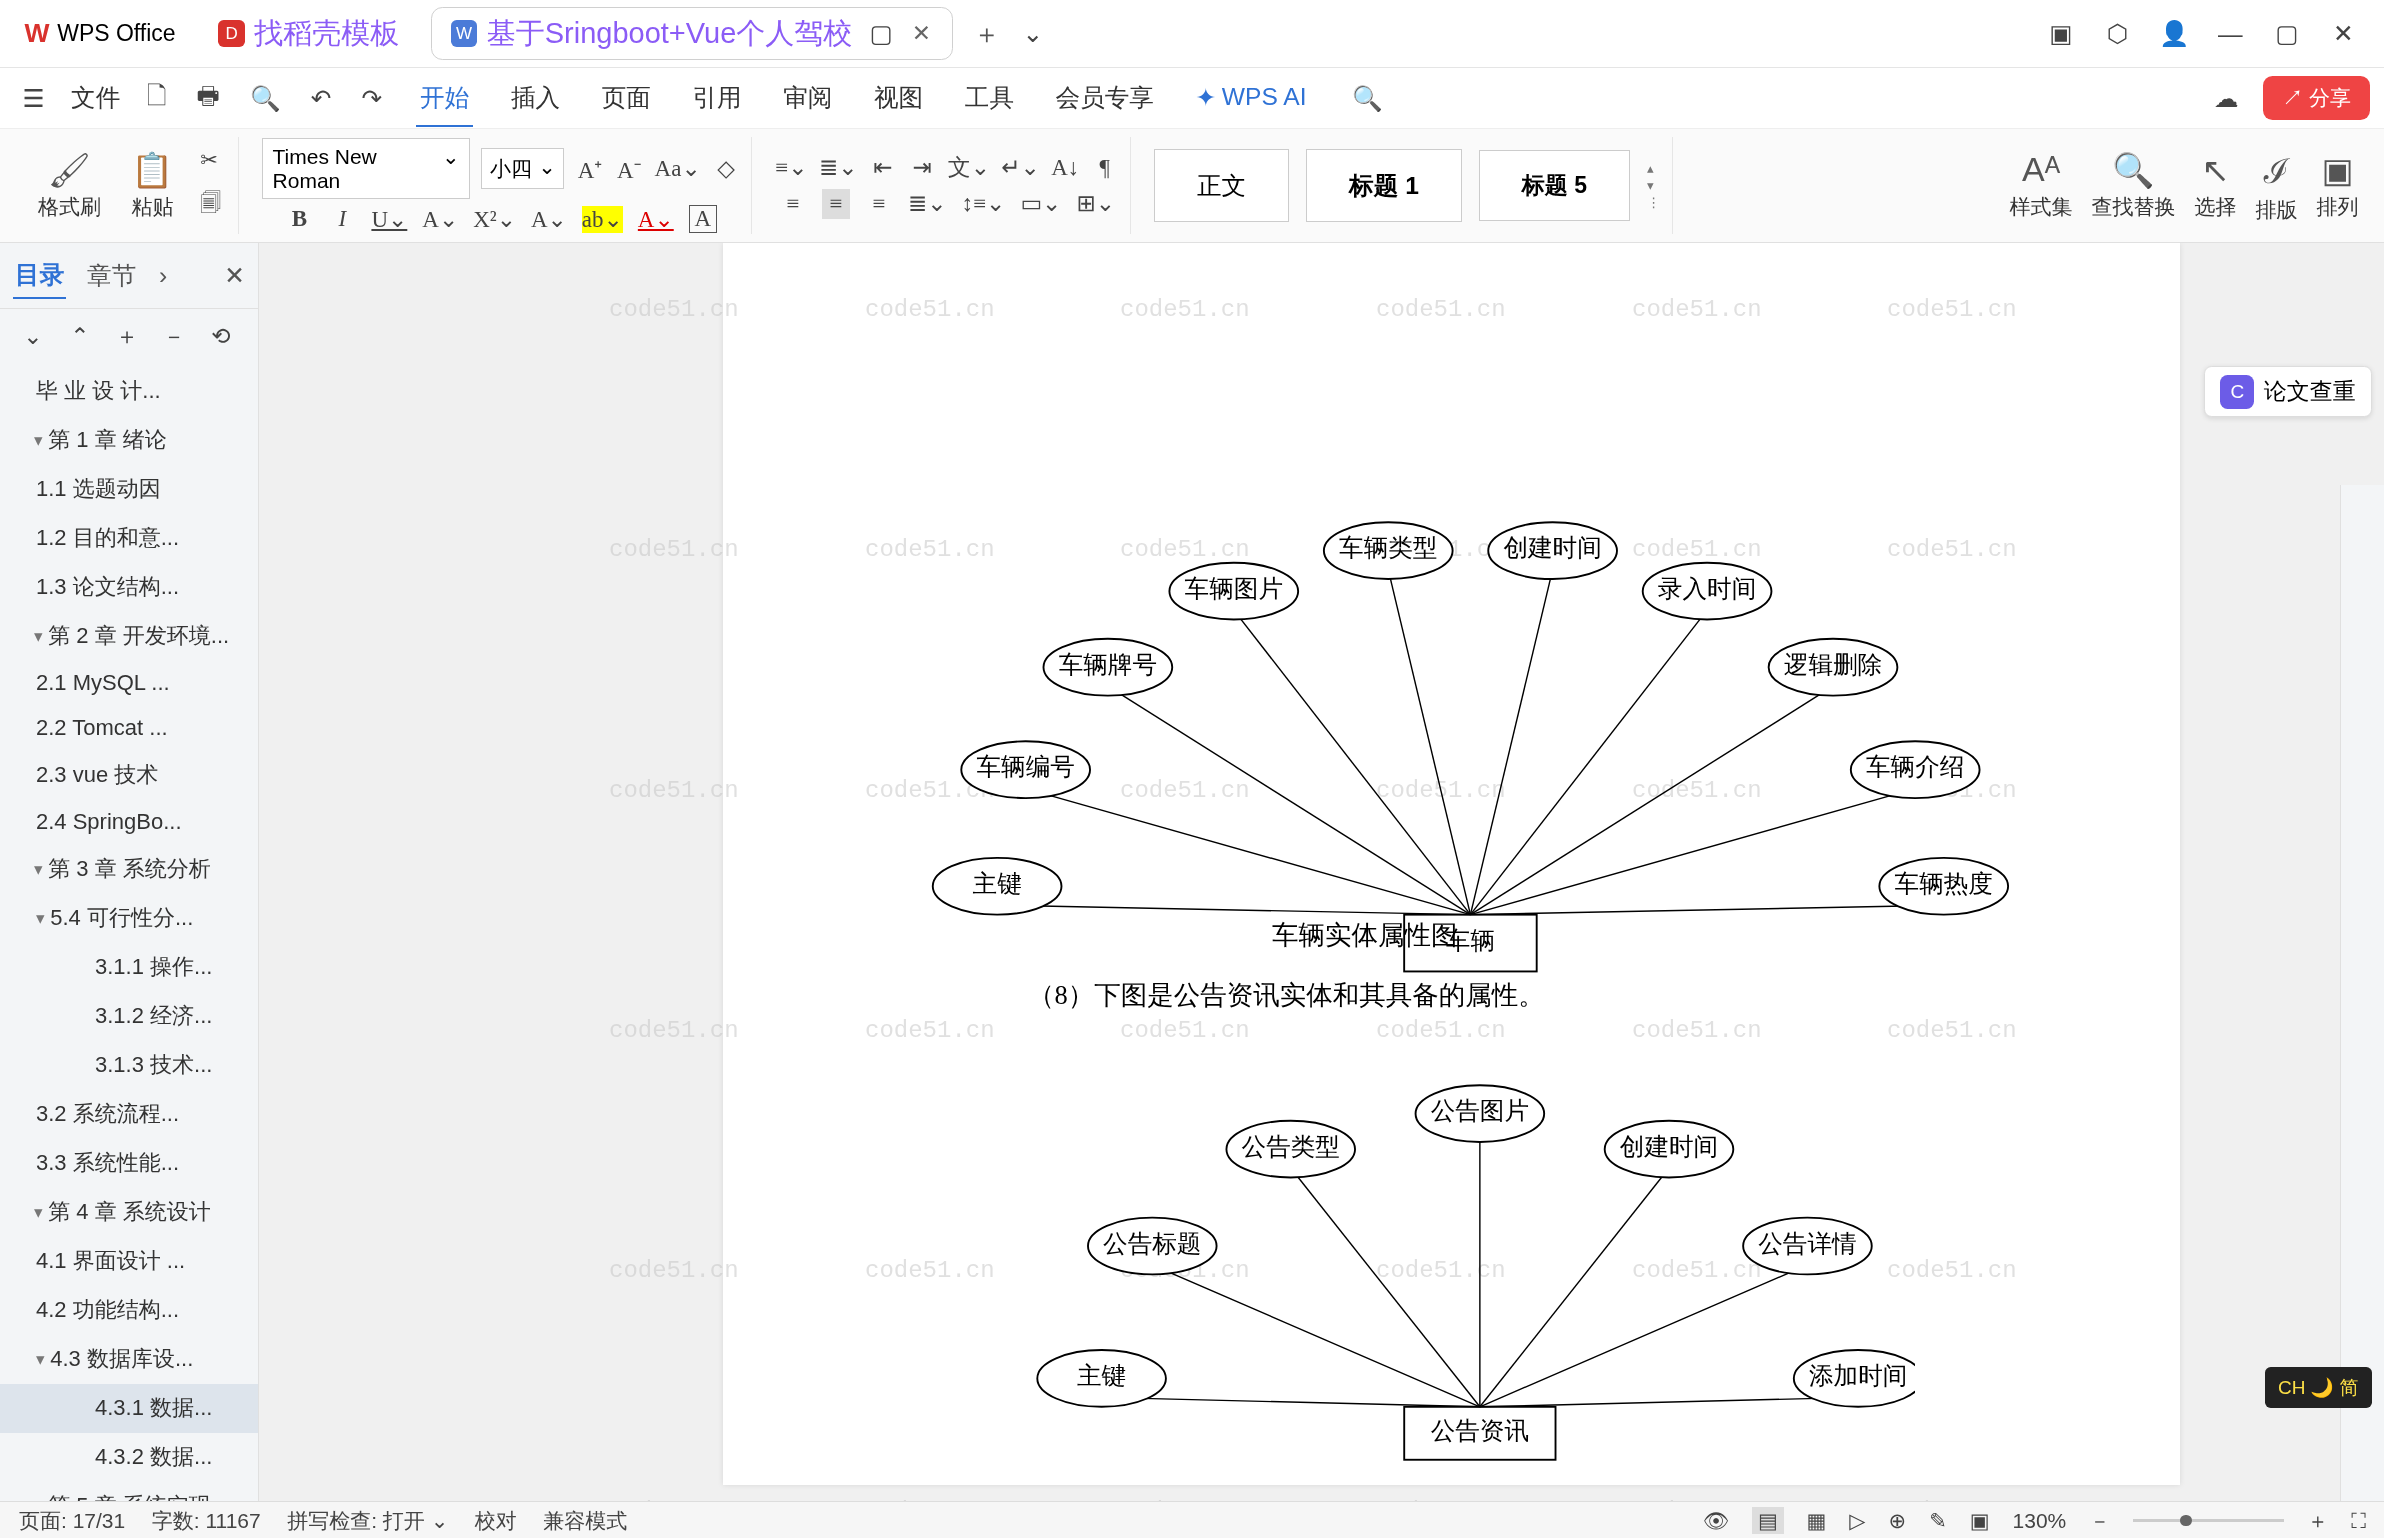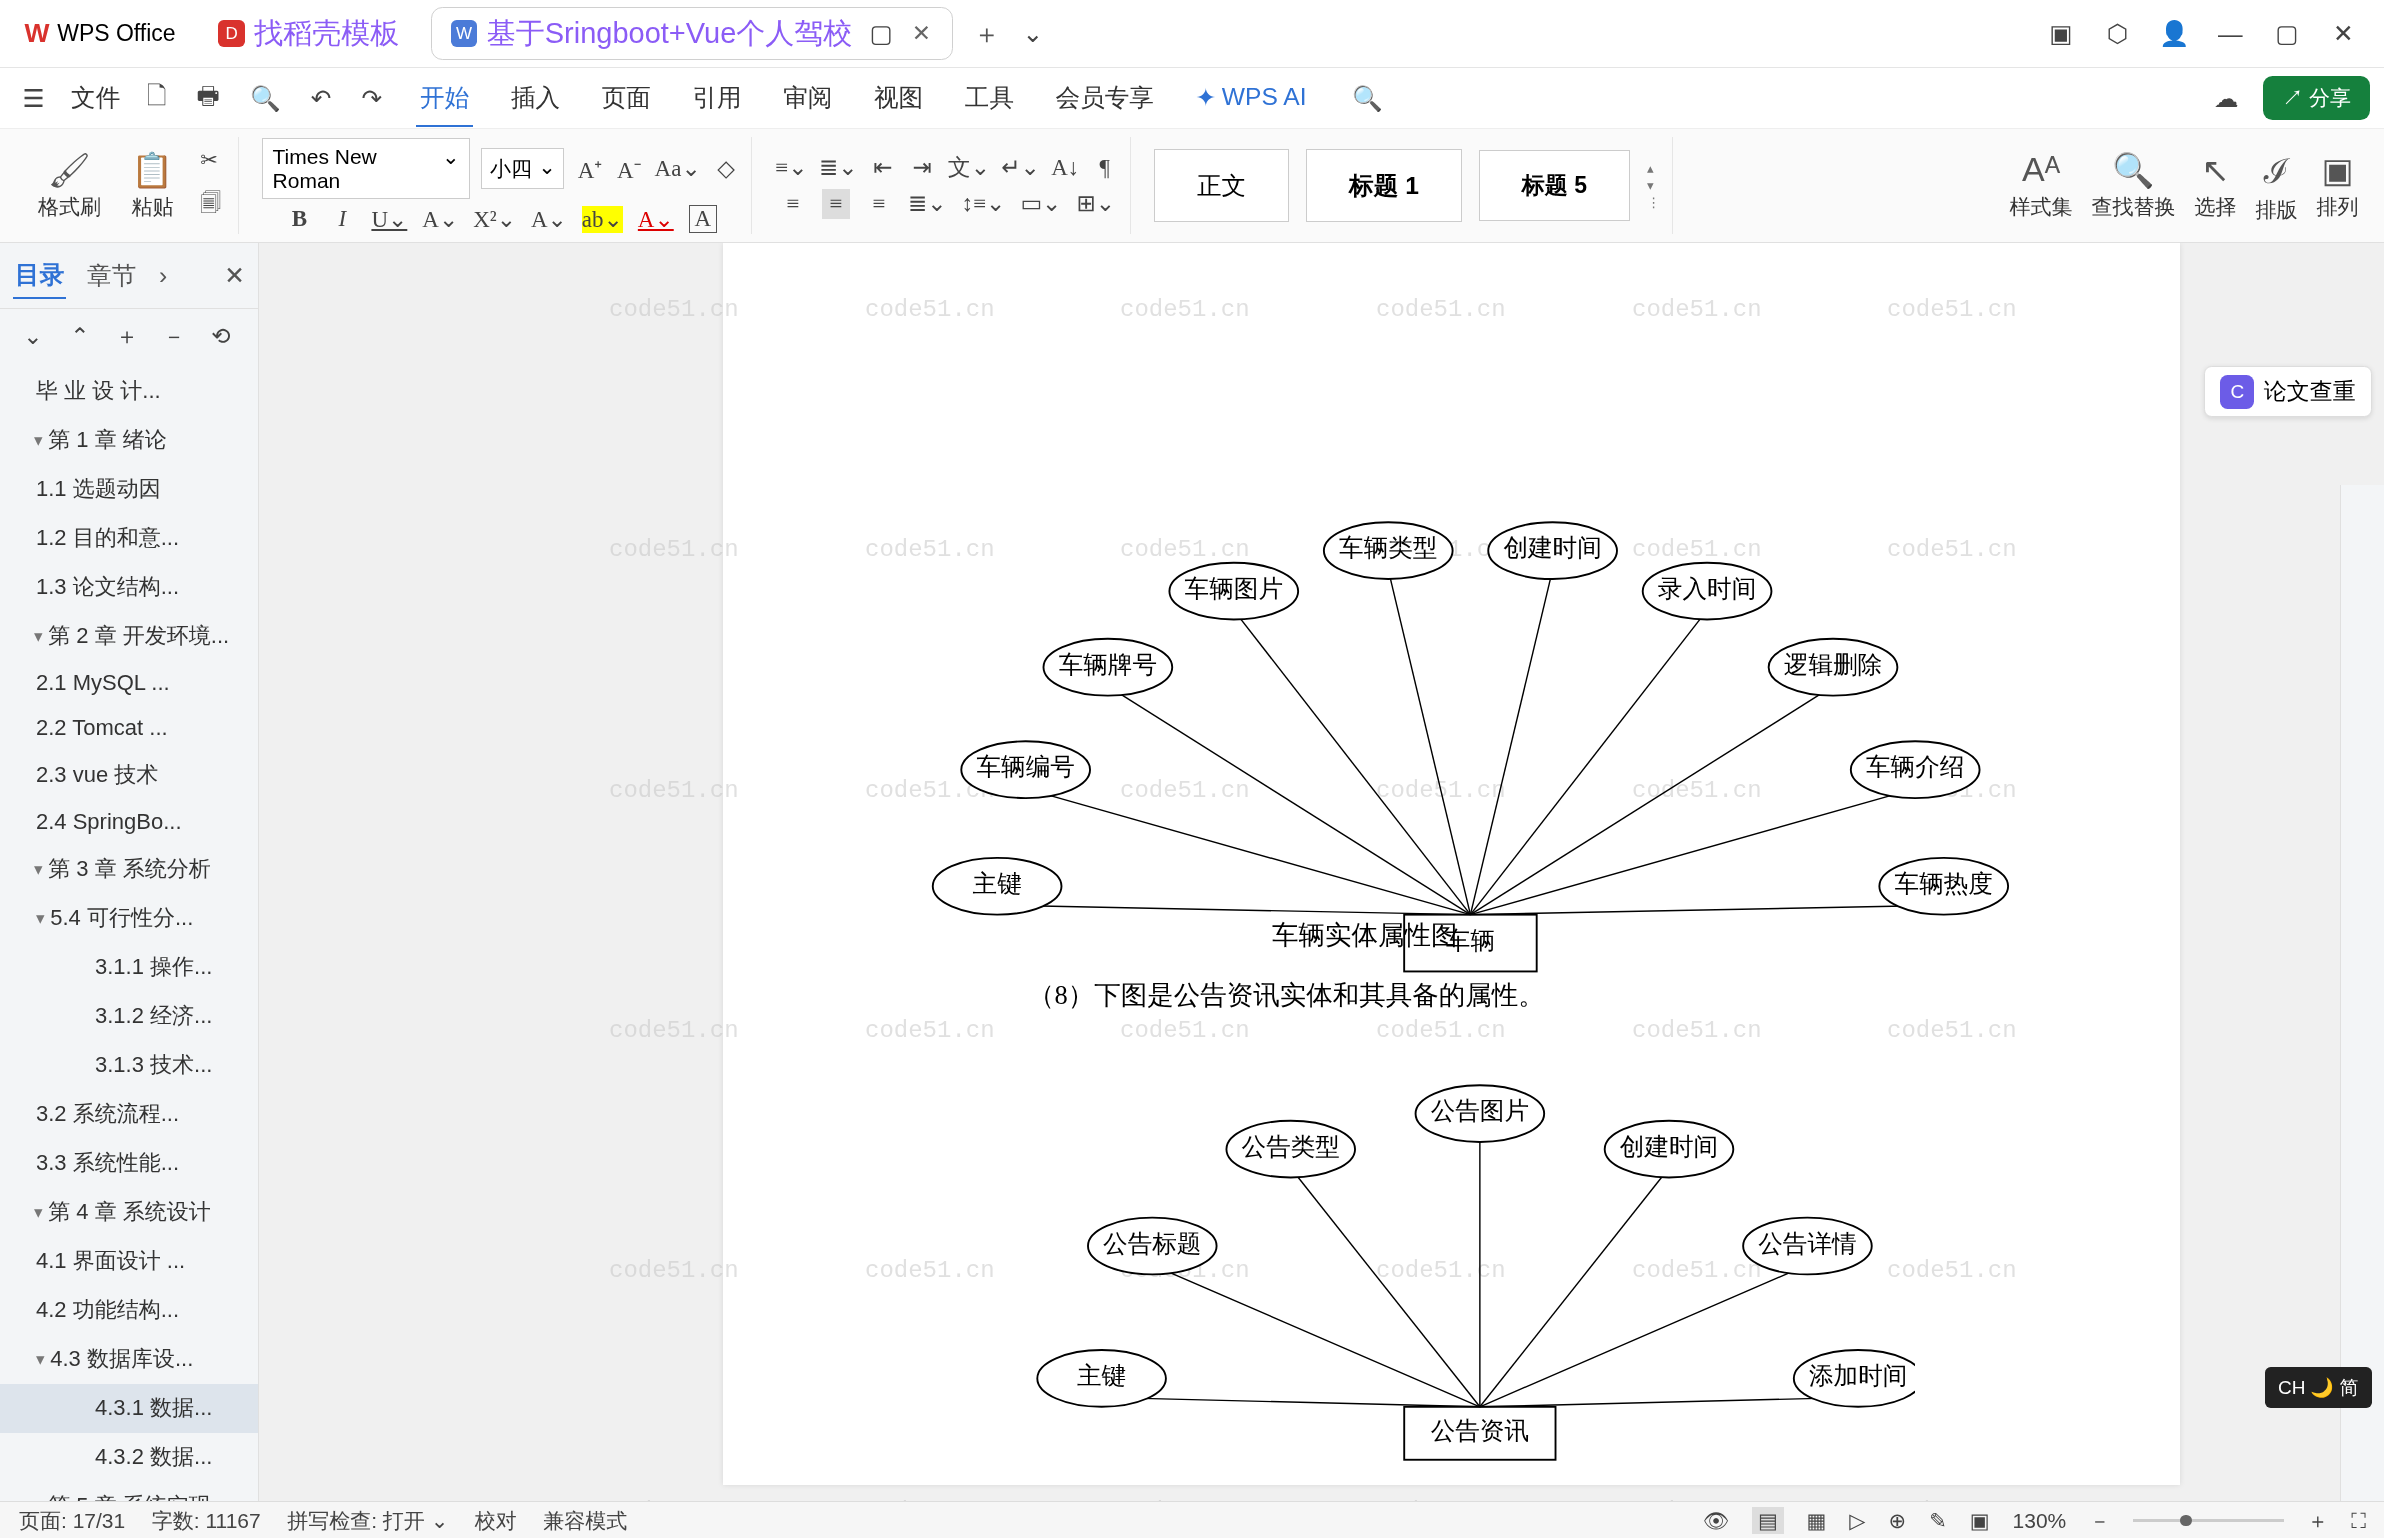--- a/index.html
+++ b/index.html
@@ -22,21 +22,21 @@
 
 
 .menubar { height: 61px; display: flex; align-items: center; padding: 0 15px; gap: 9.5px; border-bottom: 0.9px solid #eee; }
 .menu-left { display: flex; align-items: center; gap: 15px; }
 .menu-icon { font-size: 24.6px; color: #444; padding: 3.8px 7.6px; }
 .menu-tabs { display: flex; align-items: center; gap: 34px; margin-left: 17px; }
 .menu-tab { font-size: 24.6px; color: #333; padding: 11.4px 3.8px; border-bottom: 2.8px solid transparent; }
 .menu-tab.active { color: #2f72d5; border-bottom-color: #2f72d5; font-weight: 500; }
 .ai-label { color: #2f72d5; display: flex; align-items: center; gap: 5.7px; }
 .menubar-right { margin-left: auto; display: flex; align-items: center; gap: 17px; }
-.share-btn { background: #15803d; color: #fff; border-radius: 9.5px; padding: 7.6px 19px; font-size: 21px; }
+.share-btn { background: #ef4444; color: #fff; border-radius: 9.5px; padding: 7.6px 19px; font-size: 21px; }
 
 
 .ribbon { height: 114px; background: #fafafa; border-bottom: 0.9px solid #e0e0e0; display: flex; align-items: stretch; padding: 7.6px 17px; gap: 11.4px; }
 .ribbon-group { display: flex; flex-direction: column; align-items: center; justify-content: center; padding: 0 11.4px; border-right: 0.9px solid #e6e6e6; }
 .ribbon-row { display: flex; align-items: center; gap: 11.4px; }
 .ribbon-big { display: flex; flex-direction: column; align-items: center; justify-content: center; gap: 3.8px; padding: 0 9.5px; font-size: 21px; color: #333; }
 .ribbon-big .ico { font-size: 34px; color: #555; }
 .ribbon-small { font-size: 21px; color: #444; padding: 3.8px 5.7px; }
 .font-select { border: 0.9px solid #ccc; padding: 5.7px 9.5px; font-size: 21px; width: 208px; background: #fff; display: flex; justify-content: space-between; }
 .size-select { border: 0.9px solid #ccc; padding: 5.7px 7.6px; font-size: 21px; width: 83px; background: #fff; display: flex; justify-content: space-between; }
@@ -73,21 +73,21 @@
 .attr-ellipse { fill: #fff; stroke: #000; stroke-width: 2; }
 .conn { stroke: #000; stroke-width: 1.5; }
 .dlabel { font-size: 26px; fill: #000; text-anchor: middle; dominant-baseline: middle; font-family: "SimSun", serif; }
 .caption { position: absolute; font-size: 26.5px; color: #000; font-family: "SimSun", serif; }
 .watermark-big { position: absolute; color: #d9322d; font-size: 45px; font-family: "SimSun", serif; }
 
 .right-rail { position: absolute; right: 0; top: 242px; width: 45px; height: 1259px; background: #f3f5f7; border-left: 0.9px solid #e0e0e0; }
 .right-tab { position: absolute; right: 13.2px; top: 123px; background: #fff; border: 0.9px solid #ddd; border-radius: 7.6px; padding: 7.6px 15px; display: flex; align-items: center; gap: 9.5px; box-shadow: 0 1.9px 5.7px rgba(0,0,0,0.1); font-size: 23px; }
 .right-tab .ic { background: #6c5ce7; color: #fff; width: 34px; height: 34px; border-radius: 7.6px; display: flex; align-items: center; justify-content: center; font-size: 19px; }
 
-.ime-badge { position: absolute; right: 13.2px; top: 1124px; background: #222; color: #ffffff; font-size: 19px; padding: 7.6px 13.2px; border-radius: 5.7px; }
+.ime-badge { position: absolute; right: 13.2px; top: 1124px; background: #222; color: #fde047; font-size: 19px; padding: 7.6px 13.2px; border-radius: 5.7px; }
 
 
 .statusbar { height: 38px; background: #f6f6f6; border-top: 0.9px solid #ddd; display: flex; align-items: center; padding: 0 19px; gap: 26.5px; font-size: 21px; color: #444; position: absolute; bottom: 0; left: 0; right: 0; }
 .status-right { margin-left: auto; display: flex; align-items: center; gap: 23px; }
 .zoom-track { width: 151px; height: 3.8px; background: #ccc; position: relative; }
 .zoom-thumb { width: 11.4px; height: 11.4px; background: #666; border-radius: 50%; position: absolute; top: -3.8px; left: 47px; }
 </style>
 </head>
 <body>
 

